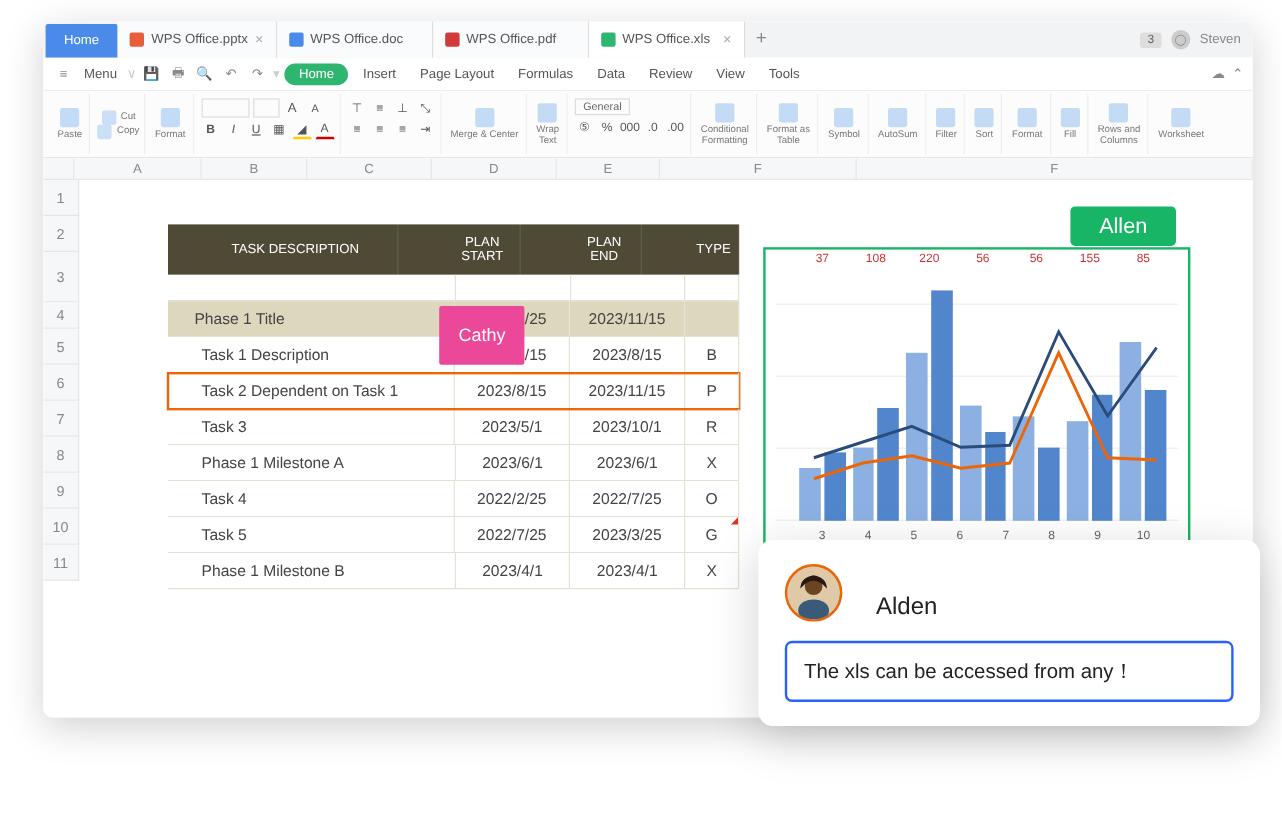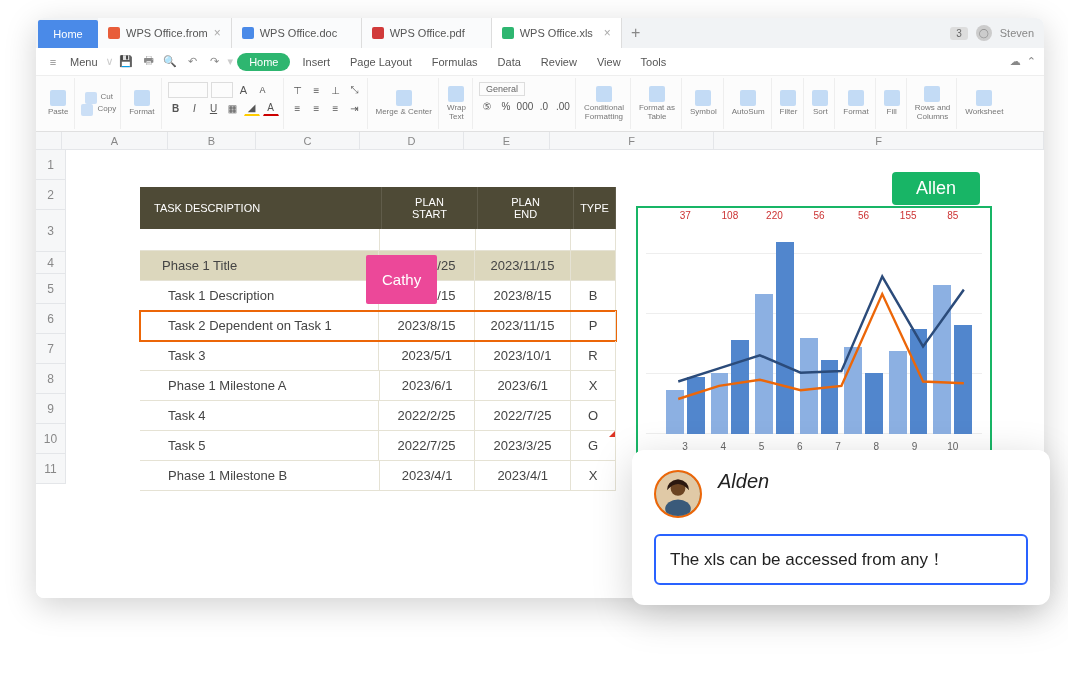--- a/index.html
+++ b/index.html
@@ -51,21 +51,21 @@
 .colhdr { flex:0 0 auto; text-align:center; font-size:11px; color:#888; border-right:1px solid #e4e6e9; display:flex; align-items:center; justify-content:center; }
 .colA { width: 106px; } .colB { width: 88px; } .colC { width: 104px; } .colD { width: 104px; } .colE { width: 86px; } .colF1 { width: 164px; } .colF2 { width: 330px; }
 .rowhdr-col { position:absolute; left:0; top:18px; width:30px; }
 .rowhdr { height: 30px; border-bottom:1px solid #e4e6e9; border-right:1px solid #e4e6e9; background:#f6f7f8; display:flex; align-items:center; justify-content:center; font-size:12px; color:#888; }
 
 .content-area { position:absolute; left:30px; top:18px; right:0; bottom:0; }
 
 
 .task-table { position:absolute; left: 74px; top: 37px; width: 476px; font-size: 13px; color:#444; }
 .task-table .hdr { background:#4e4a36; color:#fff; display:flex; height: 42px; font-size:11px; }
-.task-table .hdr > div { display:flex; align-items:center; justify-content:center; text-align:center; border-right:1px solid rgba(255,255,255,0.1); padding: 0 6px; }
+.task-table .hdr > div { display:flex; align-items:center; justify-content:center; text-align:center; border-right:1px solid rgba(255,255,255,0.1); padding: 0 6px; margin-left: 39px; }
 .task-table .row { display:flex; height: 30px; border-bottom: 1px solid #e5e2d4; background:#fff; }
 .task-table .row.phase { background:#dcd7bd; font-weight:500; }
 .task-table .row > div { display:flex; align-items:center; border-right:1px solid #e5e2d4; padding: 0 22px; }
 .task-table .row > div:last-child { border-right: 1px solid #e5e2d4; }
 .tc0 { width: 242px; } .tc1 { width: 96px; justify-content:center !important; } .tc2 { width: 96px; justify-content:center !important; } .tc3 { width: 42px; justify-content:center !important; }
 .task-table .hdr .tc0 { justify-content:flex-start !important; padding-left: 14px; }
 .task-table .row.empty { background:#fff; height:22px; }
 .indent { padding-left: 28px !important; }
 .row.selected { outline: 2px solid #ec6608; outline-offset:-1px; }
 
@@ -81,36 +81,36 @@
 .bar-group { flex:1; display:flex; gap:3px; align-items:flex-end; height:100%; position:relative; }
 .bar { width: 50%; background: #8cb0e2; }
 .bar.b2 { background: #5186cd; }
 .bar-label { position:absolute; top:-14px; left:50%; transform:translateX(-50%); font-size:10px; color:#c33; font-weight:500; }
 .x-axis { position:absolute; left:20px; right:10px; bottom:4px; display:flex; }
 .x-axis span { flex:1; text-align:center; font-size:10px; color:#666; }
 svg.lines { position:absolute; left:20px; right:10px; top:8px; bottom:22px; pointer-events:none; width: calc(100% - 30px); height: calc(100% - 30px); }
 
 
 .comment-card { position:absolute; left: 632px; top: 450px; width: 418px; background:#fff; border-radius: 12px; box-shadow: 0 10px 40px rgba(0,0,0,0.18); padding: 20px 22px; z-index: 20; }
-.comment-head { display:flex; align-items:flex-start; gap: 16px; margin-bottom: 16px; font-style: italic; }
+.comment-head { display:flex; align-items:flex-end; gap: 28px; margin-bottom: 16px; }
 .avatar-lg { width: 48px; height: 48px; border-radius:50%; border: 2px solid #ec6608; background: linear-gradient(135deg,#d4a574,#8b6f47); display:flex; align-items:center; justify-content:center; overflow:hidden; }
 .avatar-lg svg { width: 100%; height: 100%; }
 .comment-name { font-size: 20px; color:#222; }
 .comment-text { border: 2px solid #2962ff; border-radius: 6px; padding: 12px 14px; font-size: 17px; color:#222; }
 </style>
 </head>
 <body>
 
 <div class="app-window">
 
   <div class="tabs-bar">
     <div class="tab-home">Home</div>
     <div class="doc-tab">
       <span class="tab-icon ppt"></span>
-      <span>WPS Office.from</span>
+      <span>WPS Office.pptx</span>
       <span class="tab-close">×</span>
     </div>
     <div class="doc-tab">
       <span class="tab-icon doc"></span>
       <span>WPS Office.doc</span>
     </div>
     <div class="doc-tab">
       <span class="tab-icon pdf"></span>
       <span>WPS Office.pdf</span>
     </div>

